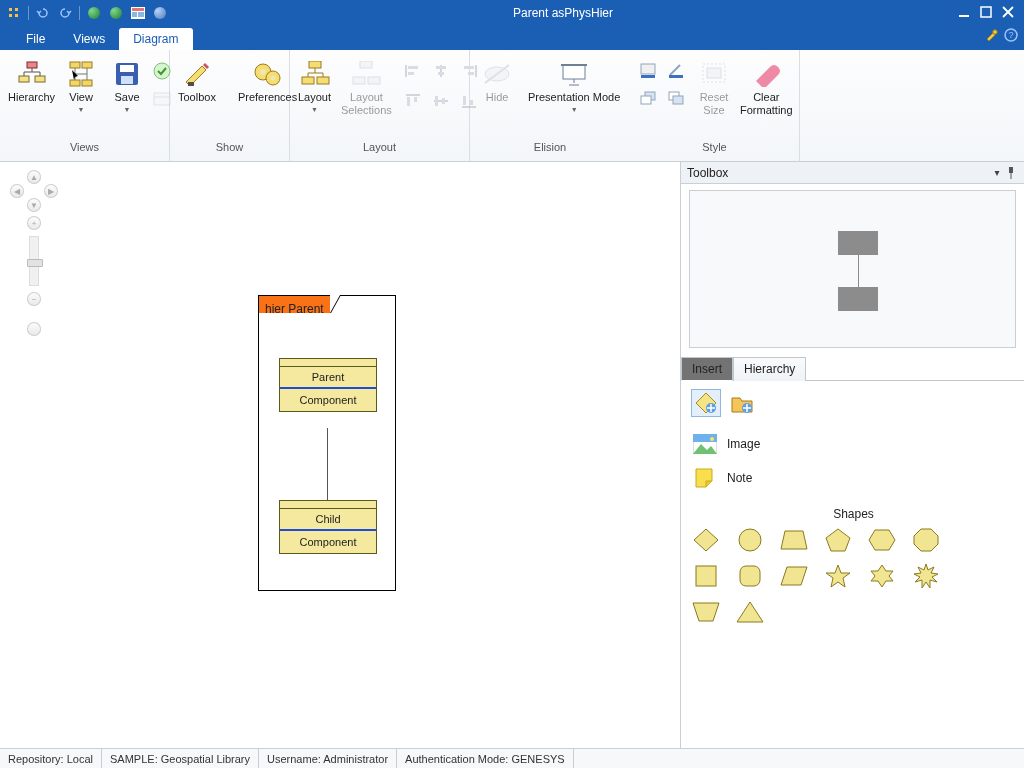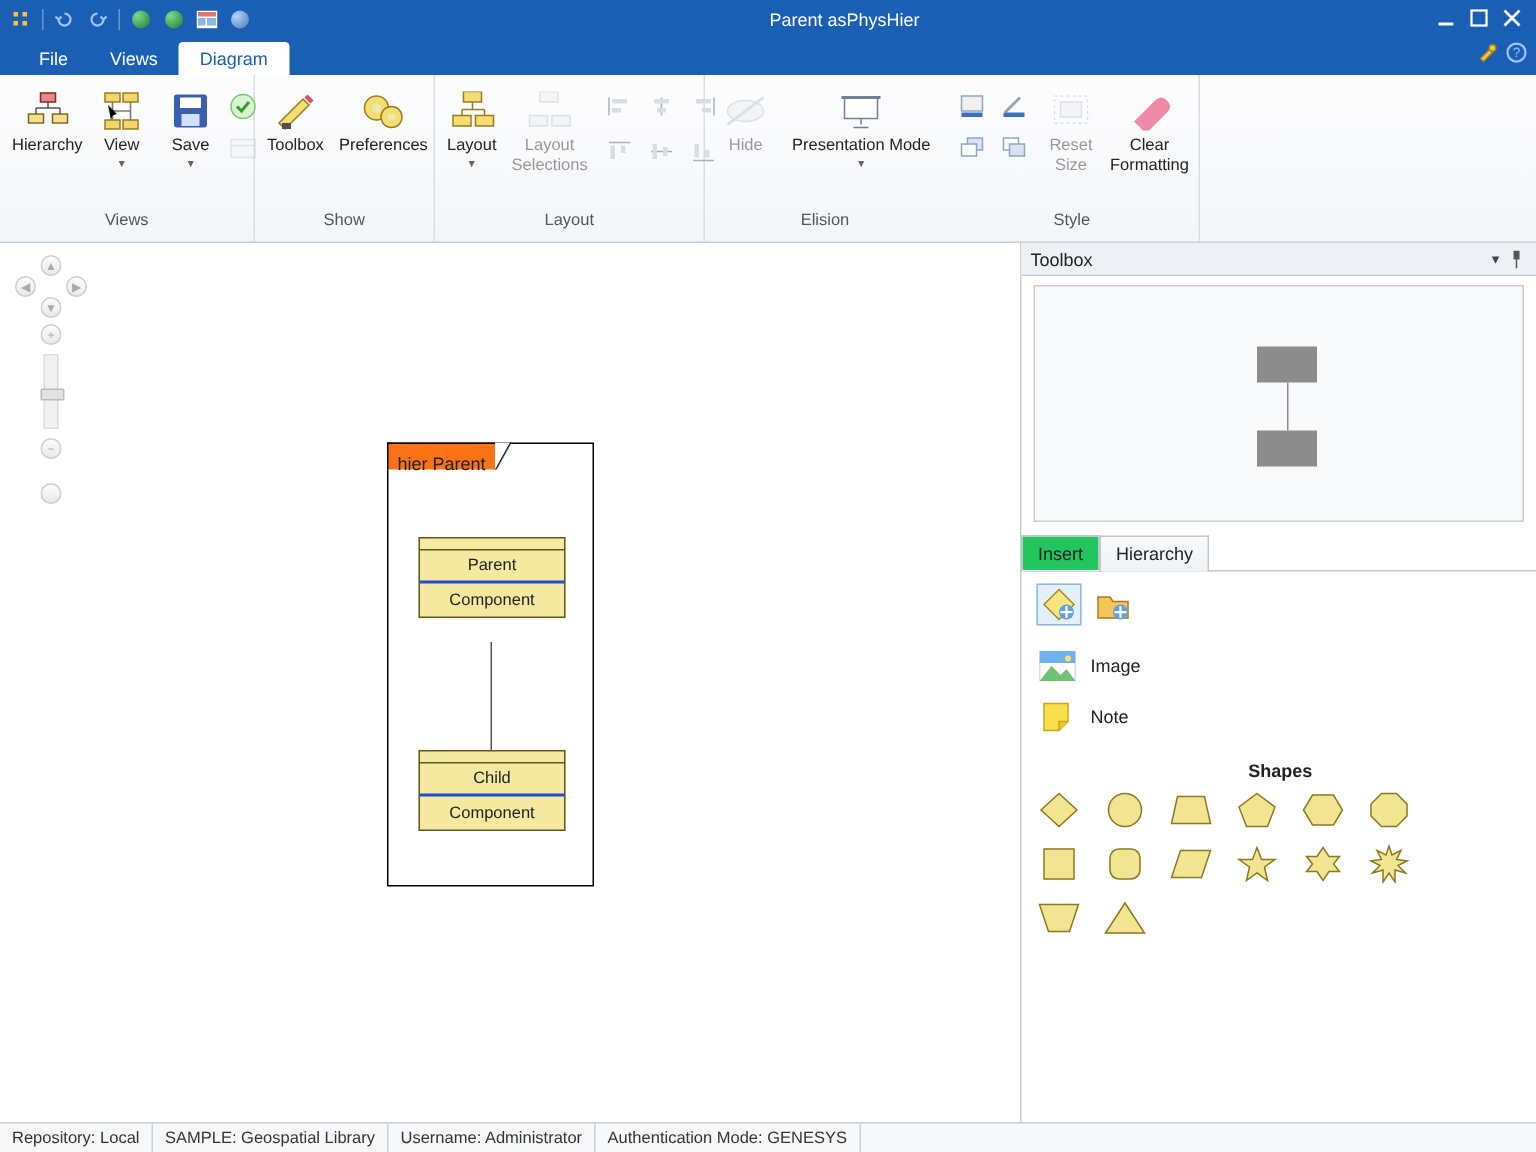--- a/index.html
+++ b/index.html
@@ -55,29 +55,29 @@
   
   .toolbox { width:344px; display:flex; flex-direction:column; border-left:1px solid #c9d0d5; background:#fff;}
   .tool-title{ height:22px; background:#eef2f6; border-bottom:1px solid #c9d0d5; display:flex; align-items:center; padding:0 6px; font-size:12px;}
   .tool-title .sp { flex:1;}
   .tool-title .pin, .tool-title .dd { width:14px; height:14px; display:flex; align-items:center; justify-content:center; color:#444; font-size:10px;}
   .tool-overview{ height:158px; margin:6px 8px 0 8px; border:1px solid #c9d0d5; background:#f7f9fb; position:relative;}
   .ov-box { position:absolute; width:40px; height:24px; background:#8c8c8c;}
   .ov-line { position:absolute; width:1px; background:#8c8c8c;}
   .tool-tabs { display:flex; gap:0; border-bottom:1px solid #bfc6cc; margin-top:8px;}
   .ttab { padding:4px 10px; border:1px solid #bfc6cc; border-bottom:none; background:linear-gradient(#f8fafc,#eff3f6); font-size:12px; position:relative; top:1px; cursor:default;}
-  .ttab.active{ background:#22c55e; border-bottom:1px solid #fff;}
+  .ttab.active{ background:#737373; border-bottom:1px solid #fff;}
   .tool-body { flex:1; overflow:auto; padding:8px 10px;text-align:center;}
   .tb-row{ display:flex; gap:6px; margin-bottom:10px;}
   .tb-chip{ padding:2px; border:1px solid transparent;}
   .tb-chip.sel{ border:1px solid #91b6e0; background:#e3effb;}
   .tb-list-item{ display:flex; align-items:center; gap:10px; padding:6px 2px; cursor:default;}
   .tb-list-item .ic{ width:24px; height:22px; display:flex; align-items:center; justify-content:center;}
   .tb-list-item .lab{ font-size:12px;}
-  .tb-h{ font-size:12px; margin:12px 0 6px 2px;font-weight:bold;}
+  .tb-h{ font-size:12px; margin:12px 0 6px 2px;}
   .shape-row{ display:flex; gap:14px;}
   .shape{ width:30px; height:26px; display:flex; align-items:center; justify-content:center;}
 
   
   .status { height:20px; background:#f6f8fa; border-top:1px solid #c9d0d5; display:flex; align-items:center; font-size:11px; color:#333;}
   .status .cell{ padding:0 8px; border-right:1px solid #c9d0d5; height:100%; display:flex; align-items:center;}
 
   svg { display:block;}
 </style>
 </head>
@@ -238,21 +238,21 @@
       <div class="rbtn" style="width:50px;">
         <div class="ic">
             <svg width="30" height="28">
               <path d="M4 22 L20 6 L24 10 L8 26 Z" fill="#f5dd74" stroke="#9a7d1a"></path>
               <rect x="6" y="22" width="6" height="4" fill="#4f4f4f"></rect>
               <path d="M22 4 L26 8" stroke="#d0555d" stroke-width="3"></path>
             </svg>
           </div>
         <div class="tx">Toolbox</div>
       </div>
-      <div class="rbtn" style="width:62px;">
+      <div class="rbtn" style="width:62px;margin-left:12px;">
         <div class="ic">
             <svg width="30" height="28">
               <circle cx="10" cy="12" r="8" fill="#f5dd74" stroke="#9a7d1a"></circle>
               <circle cx="10" cy="12" r="3" fill="#efe7b0"></circle>
               <circle cx="20" cy="18" r="7" fill="#f5dd74" stroke="#9a7d1a"></circle>
               <circle cx="20" cy="18" r="2.5" fill="#efe7b0"></circle>
             </svg>
           </div>
         <div class="tx">Preferences</div>
       </div>

